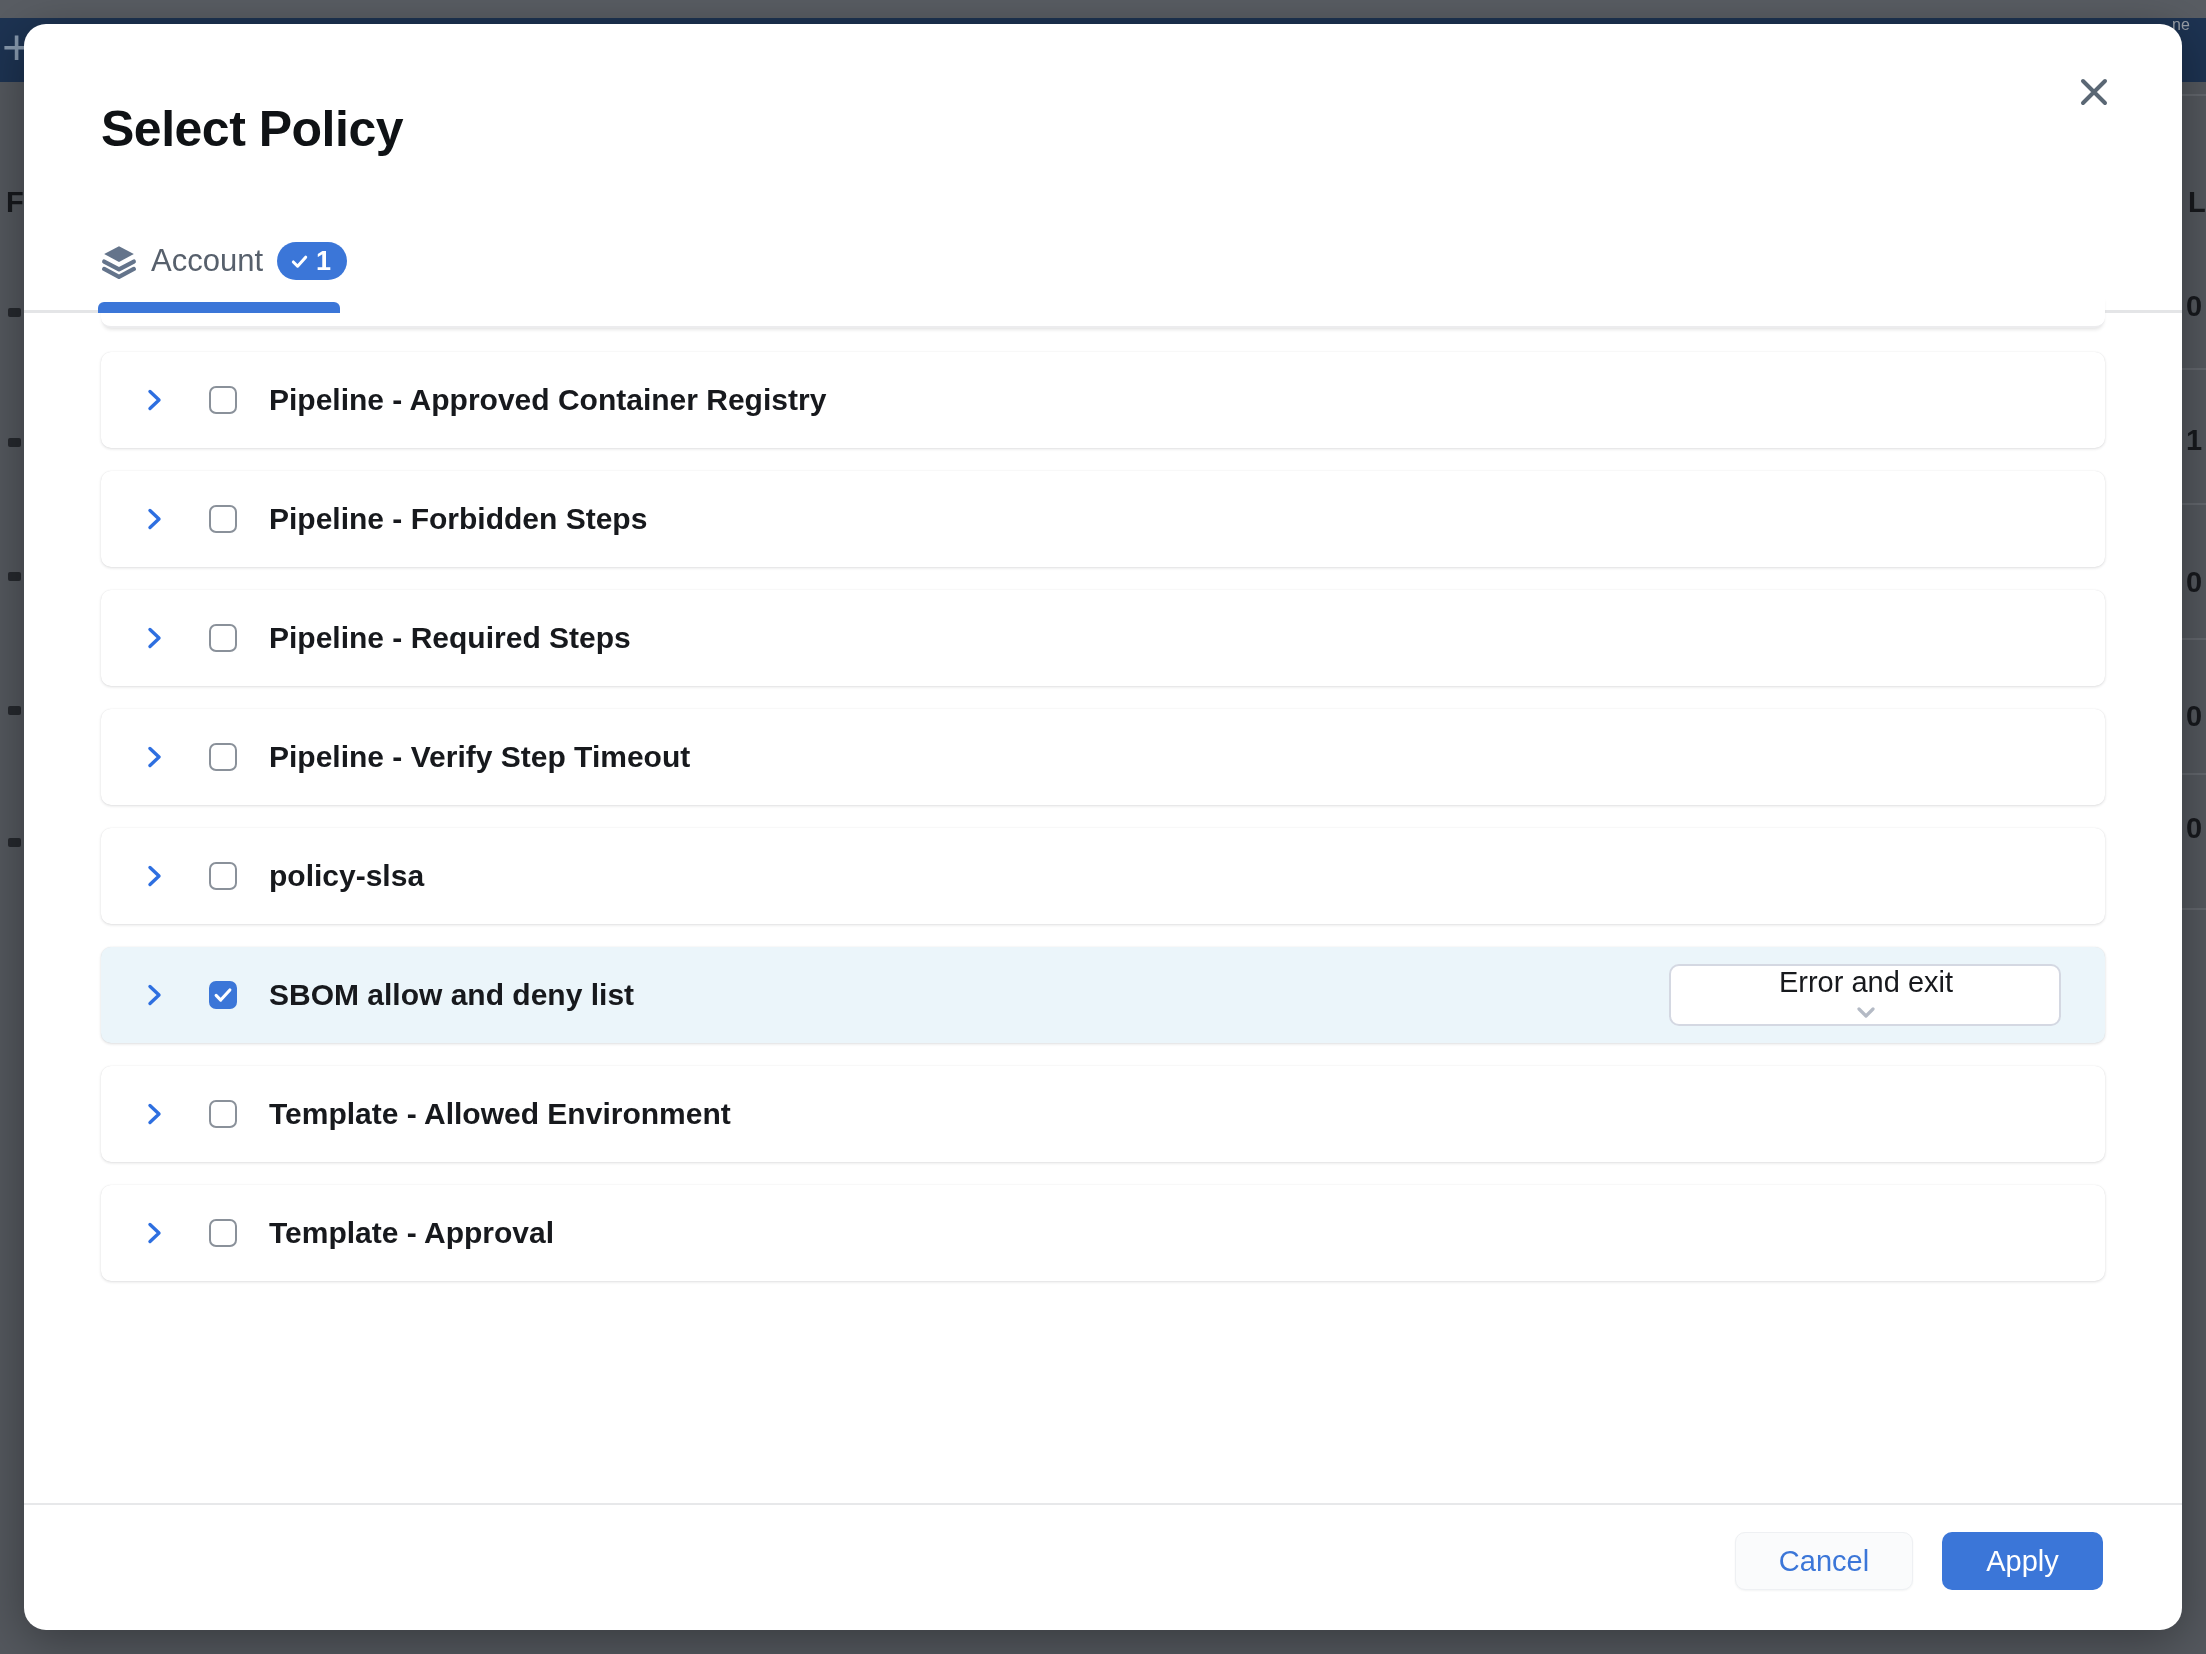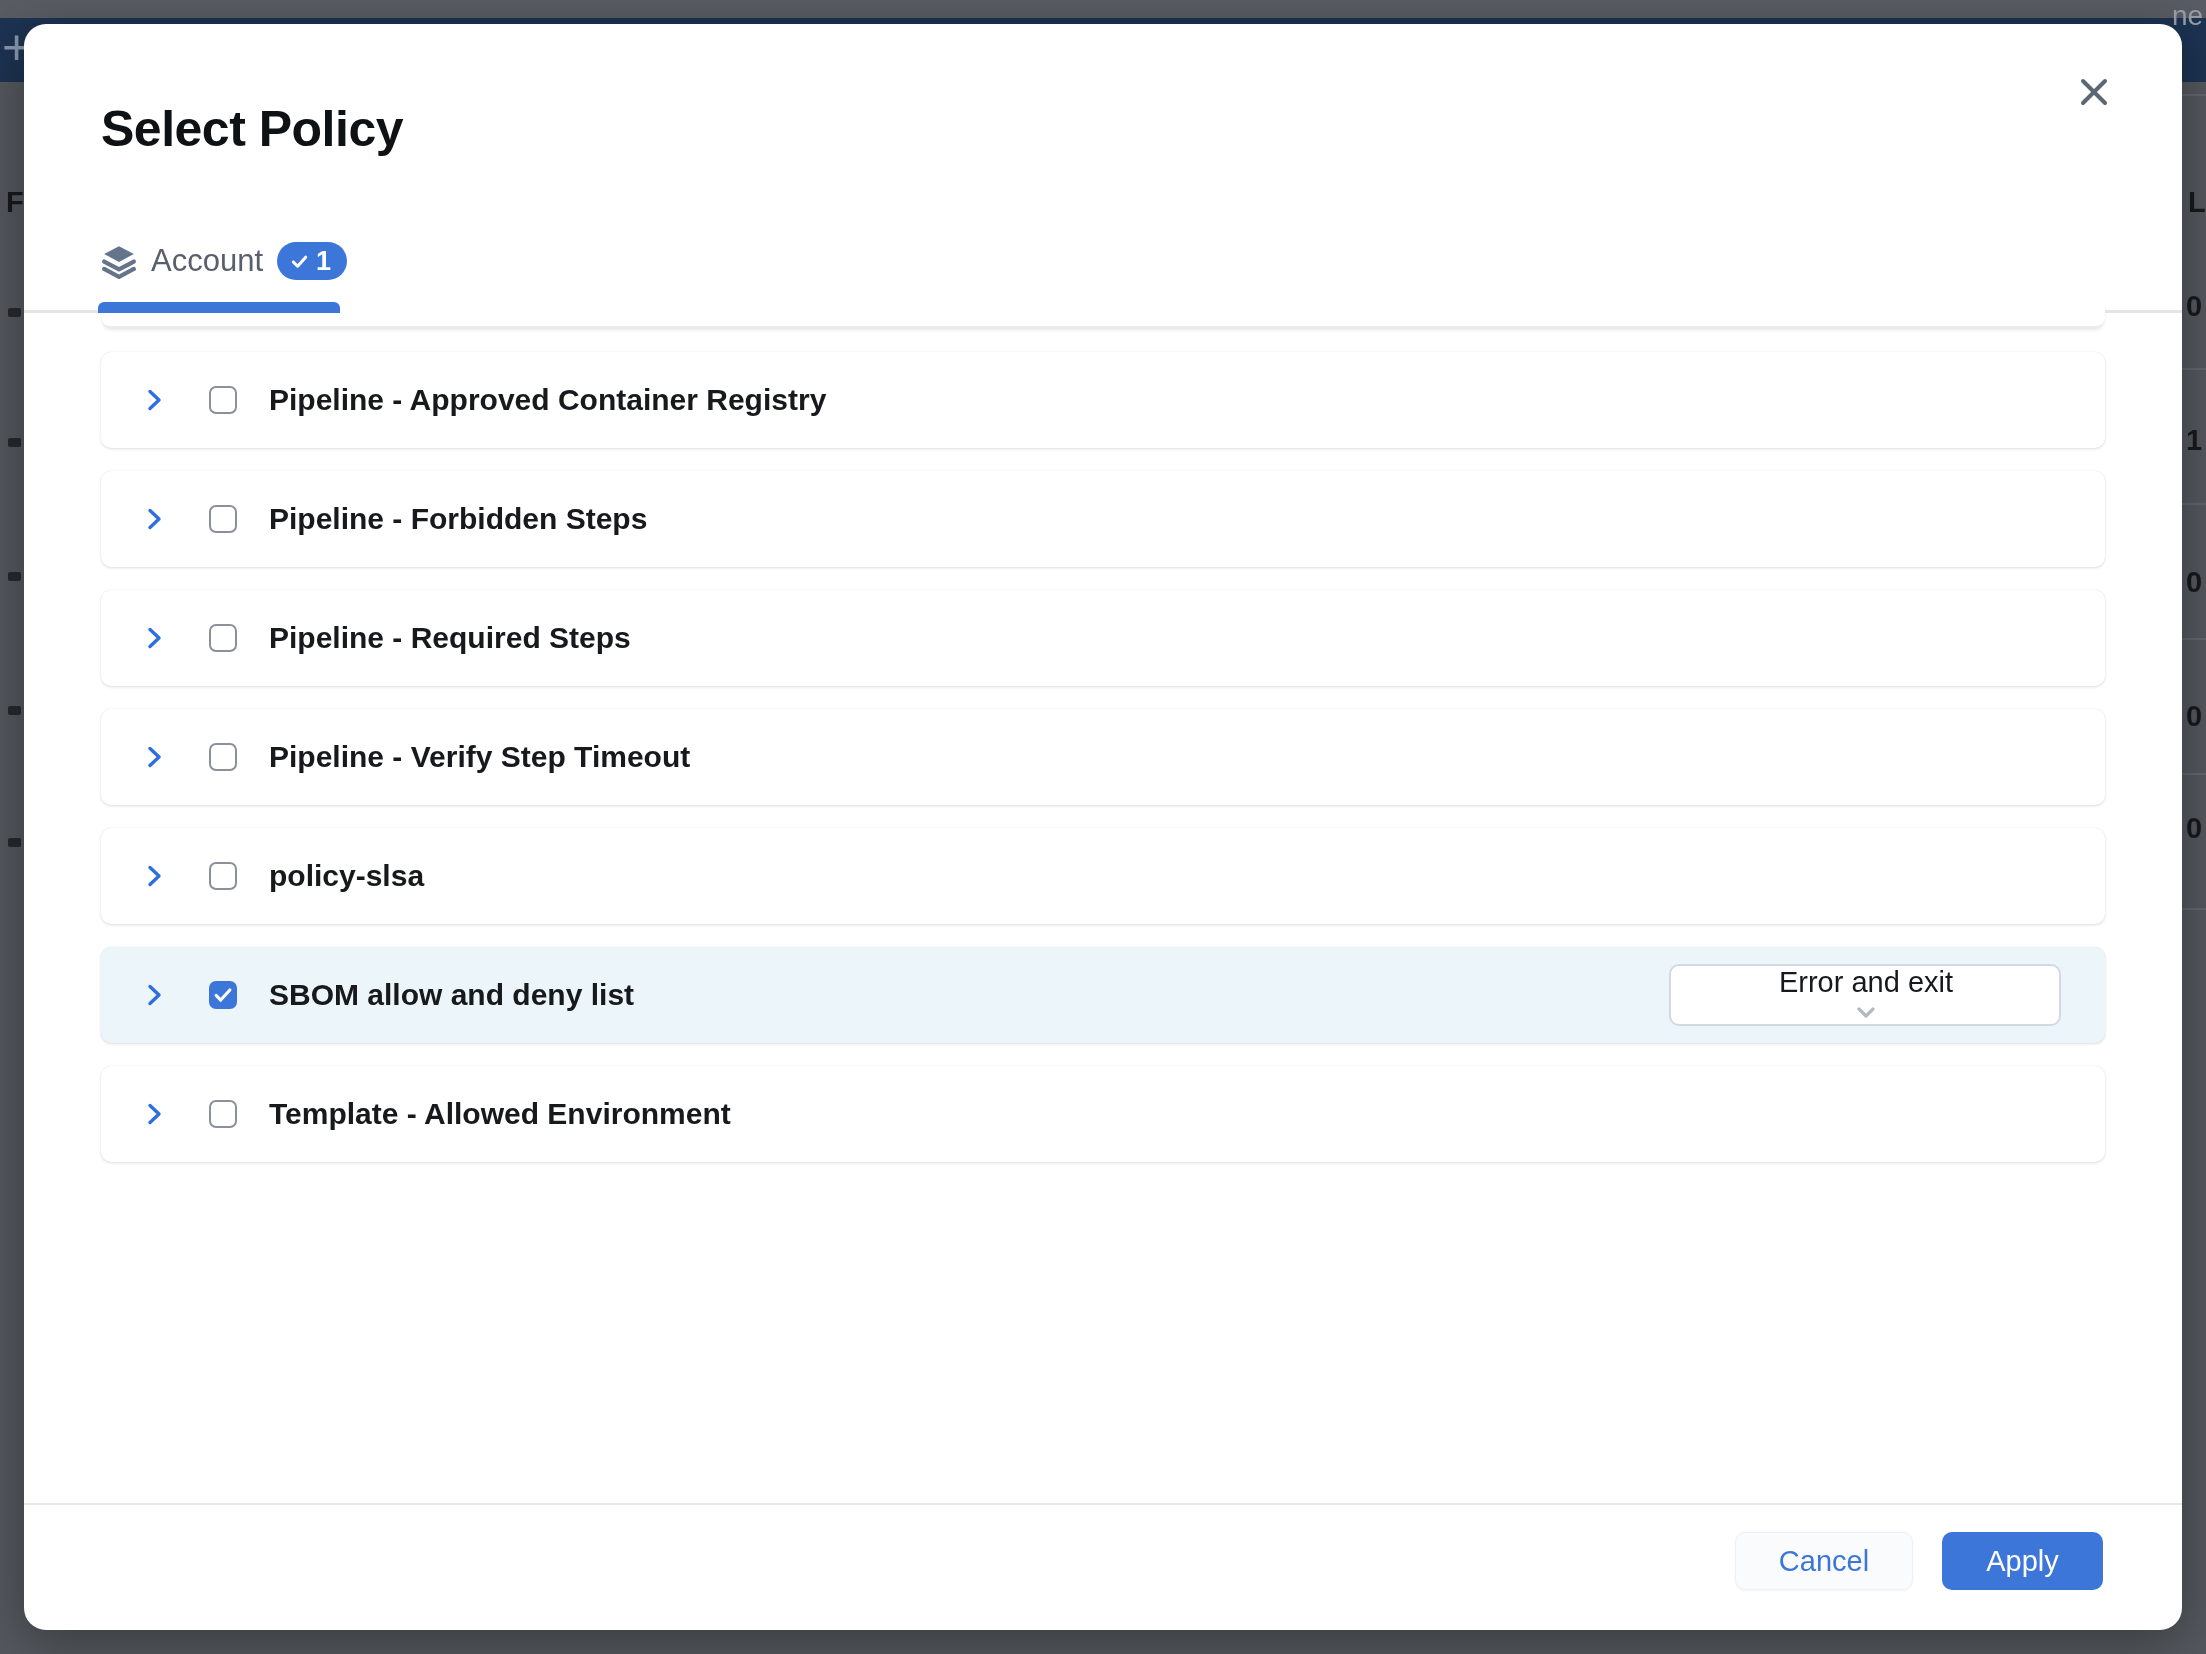--- a/index.html
+++ b/index.html
@@ -8,21 +8,21 @@
     position:relative;
     background:#54585e;
     font-family:"Liberation Sans","DejaVu Sans",sans-serif;
     -webkit-font-smoothing:antialiased;
   }
 
   
   .bg-topbar   { position:absolute; left:0; top:0; width:2206px; height:18px; background:#595d63; }
   .bg-navband  { position:absolute; left:0; top:18px; width:2206px; height:64px; background:#1d3352; }
   .bg-plus     { position:absolute; left:2px; top:22px; color:#8799ad; font-size:50px; font-weight:400; line-height:1; }
-  .frag-ne     { position:absolute; left:2172px; top:0; color:#9aa0a8; font-size:28px; }
+  .frag-ne     { position:absolute; left:2172px; top:16px; color:#9aa0a8; font-size:16px; }
   .frag       { position:absolute; color:#17191d; font-weight:700; font-size:29px; }
   .frag-F      { left:6px;    top:186px; }
   .frag-r0     { left:2186px; top:290px; }
   .frag-r1     { left:2186px; top:424px; }
   .frag-r2     { left:2186px; top:566px; }
   .frag-r3     { left:2186px; top:700px; }
   .frag-r4     { left:2186px; top:812px; }
   .frag-L      { left:2188px; top:186px; }
   .bg-line-r   { position:absolute; left:2182px; width:24px; height:2px; background:#63676d; }
   .bg-dot      { position:absolute; left:8px; width:13px; height:9px; background:#26292e; border-radius:2px; }
@@ -271,18 +271,31 @@
         <path d="M9 4.5 L18 13 L9 21.5" stroke="#2e6fe0" stroke-width="3.4" stroke-linecap="round" stroke-linejoin="round"></path>
       </svg>
     </span>
     <span class="checkbox">
       
     </span>
     <span class="row-label">Template - Allowed Environment</span>
     <span class="row-spacer"></span>
 
   </div>
+      <div class="policy-row">
+    <span class="chev">
+      <svg width="26" height="26" viewBox="0 0 26 26" fill="none">
+        <path d="M9 4.5 L18 13 L9 21.5" stroke="#2e6fe0" stroke-width="3.4" stroke-linecap="round" stroke-linejoin="round"></path>
+      </svg>
+    </span>
+    <span class="checkbox">
+      
+    </span>
+    <span class="row-label">Template - Approval</span>
+    <span class="row-spacer"></span>
+
+  </div>
     </div>
 
   <div class="footer-divider"></div>
   <button class="footer-btn cancel-btn">Cancel</button>
   <button class="footer-btn apply-btn">Apply</button>
 </div>
 
 </body></html>

